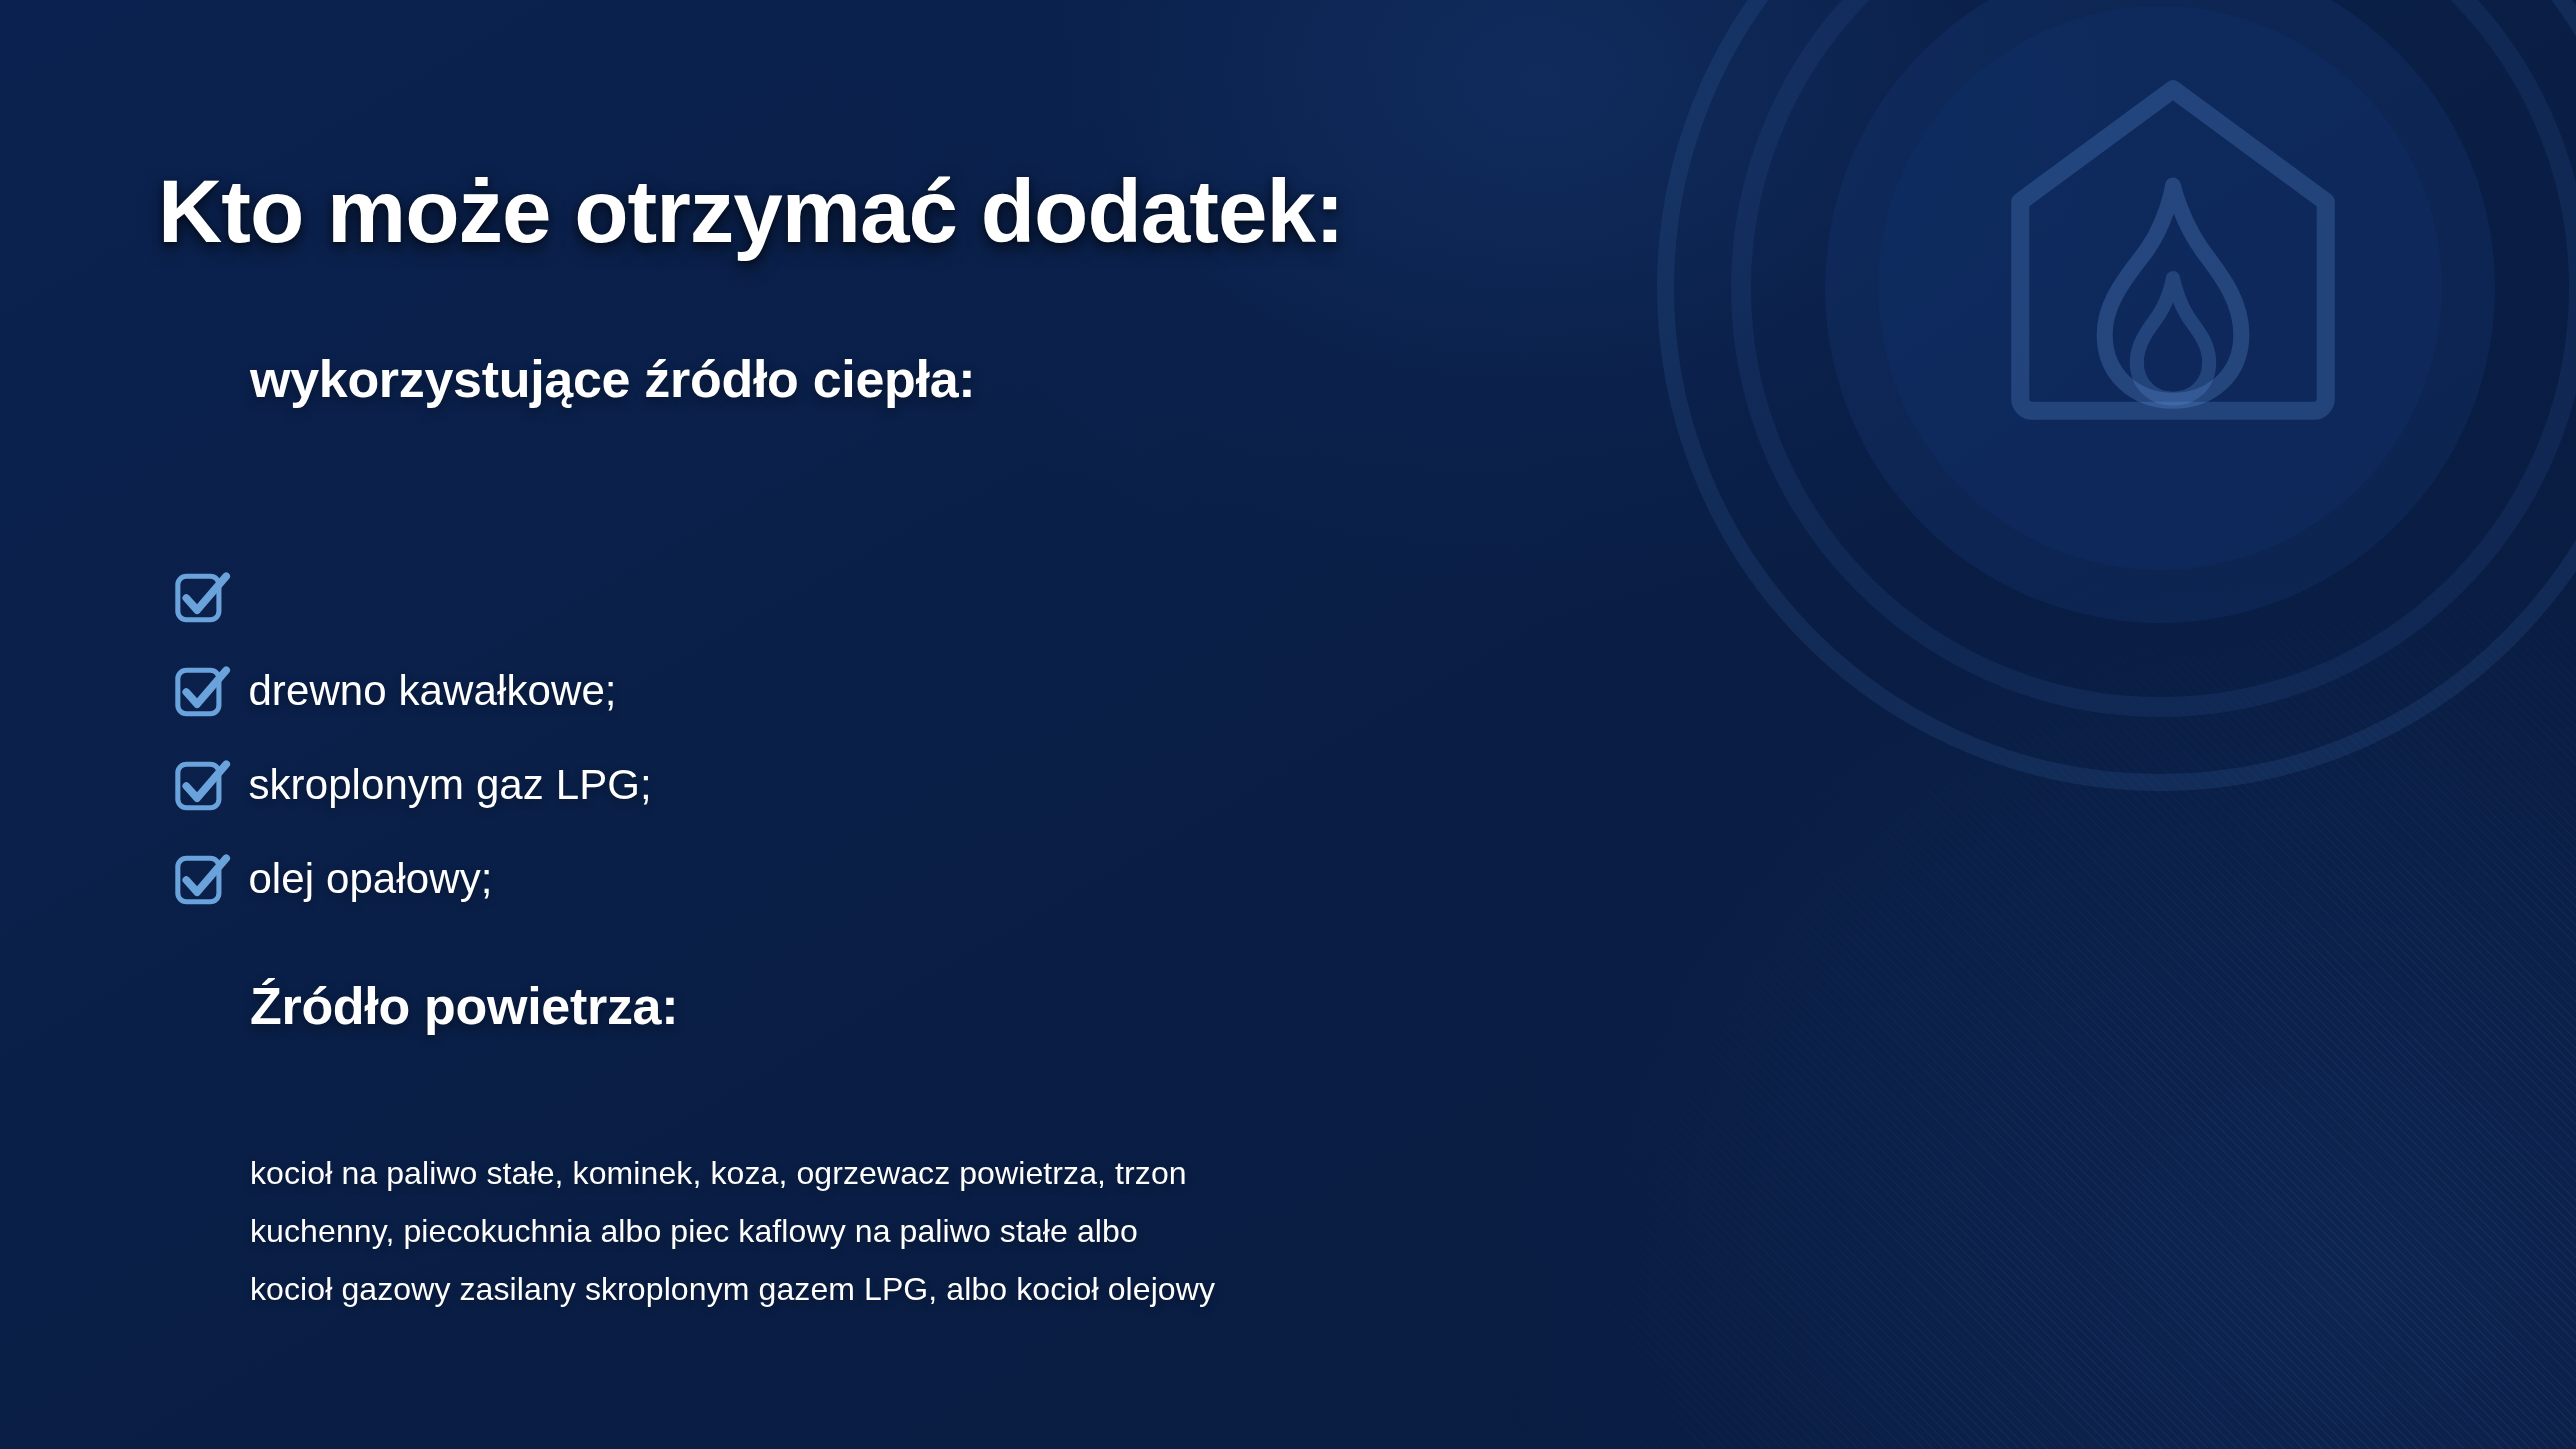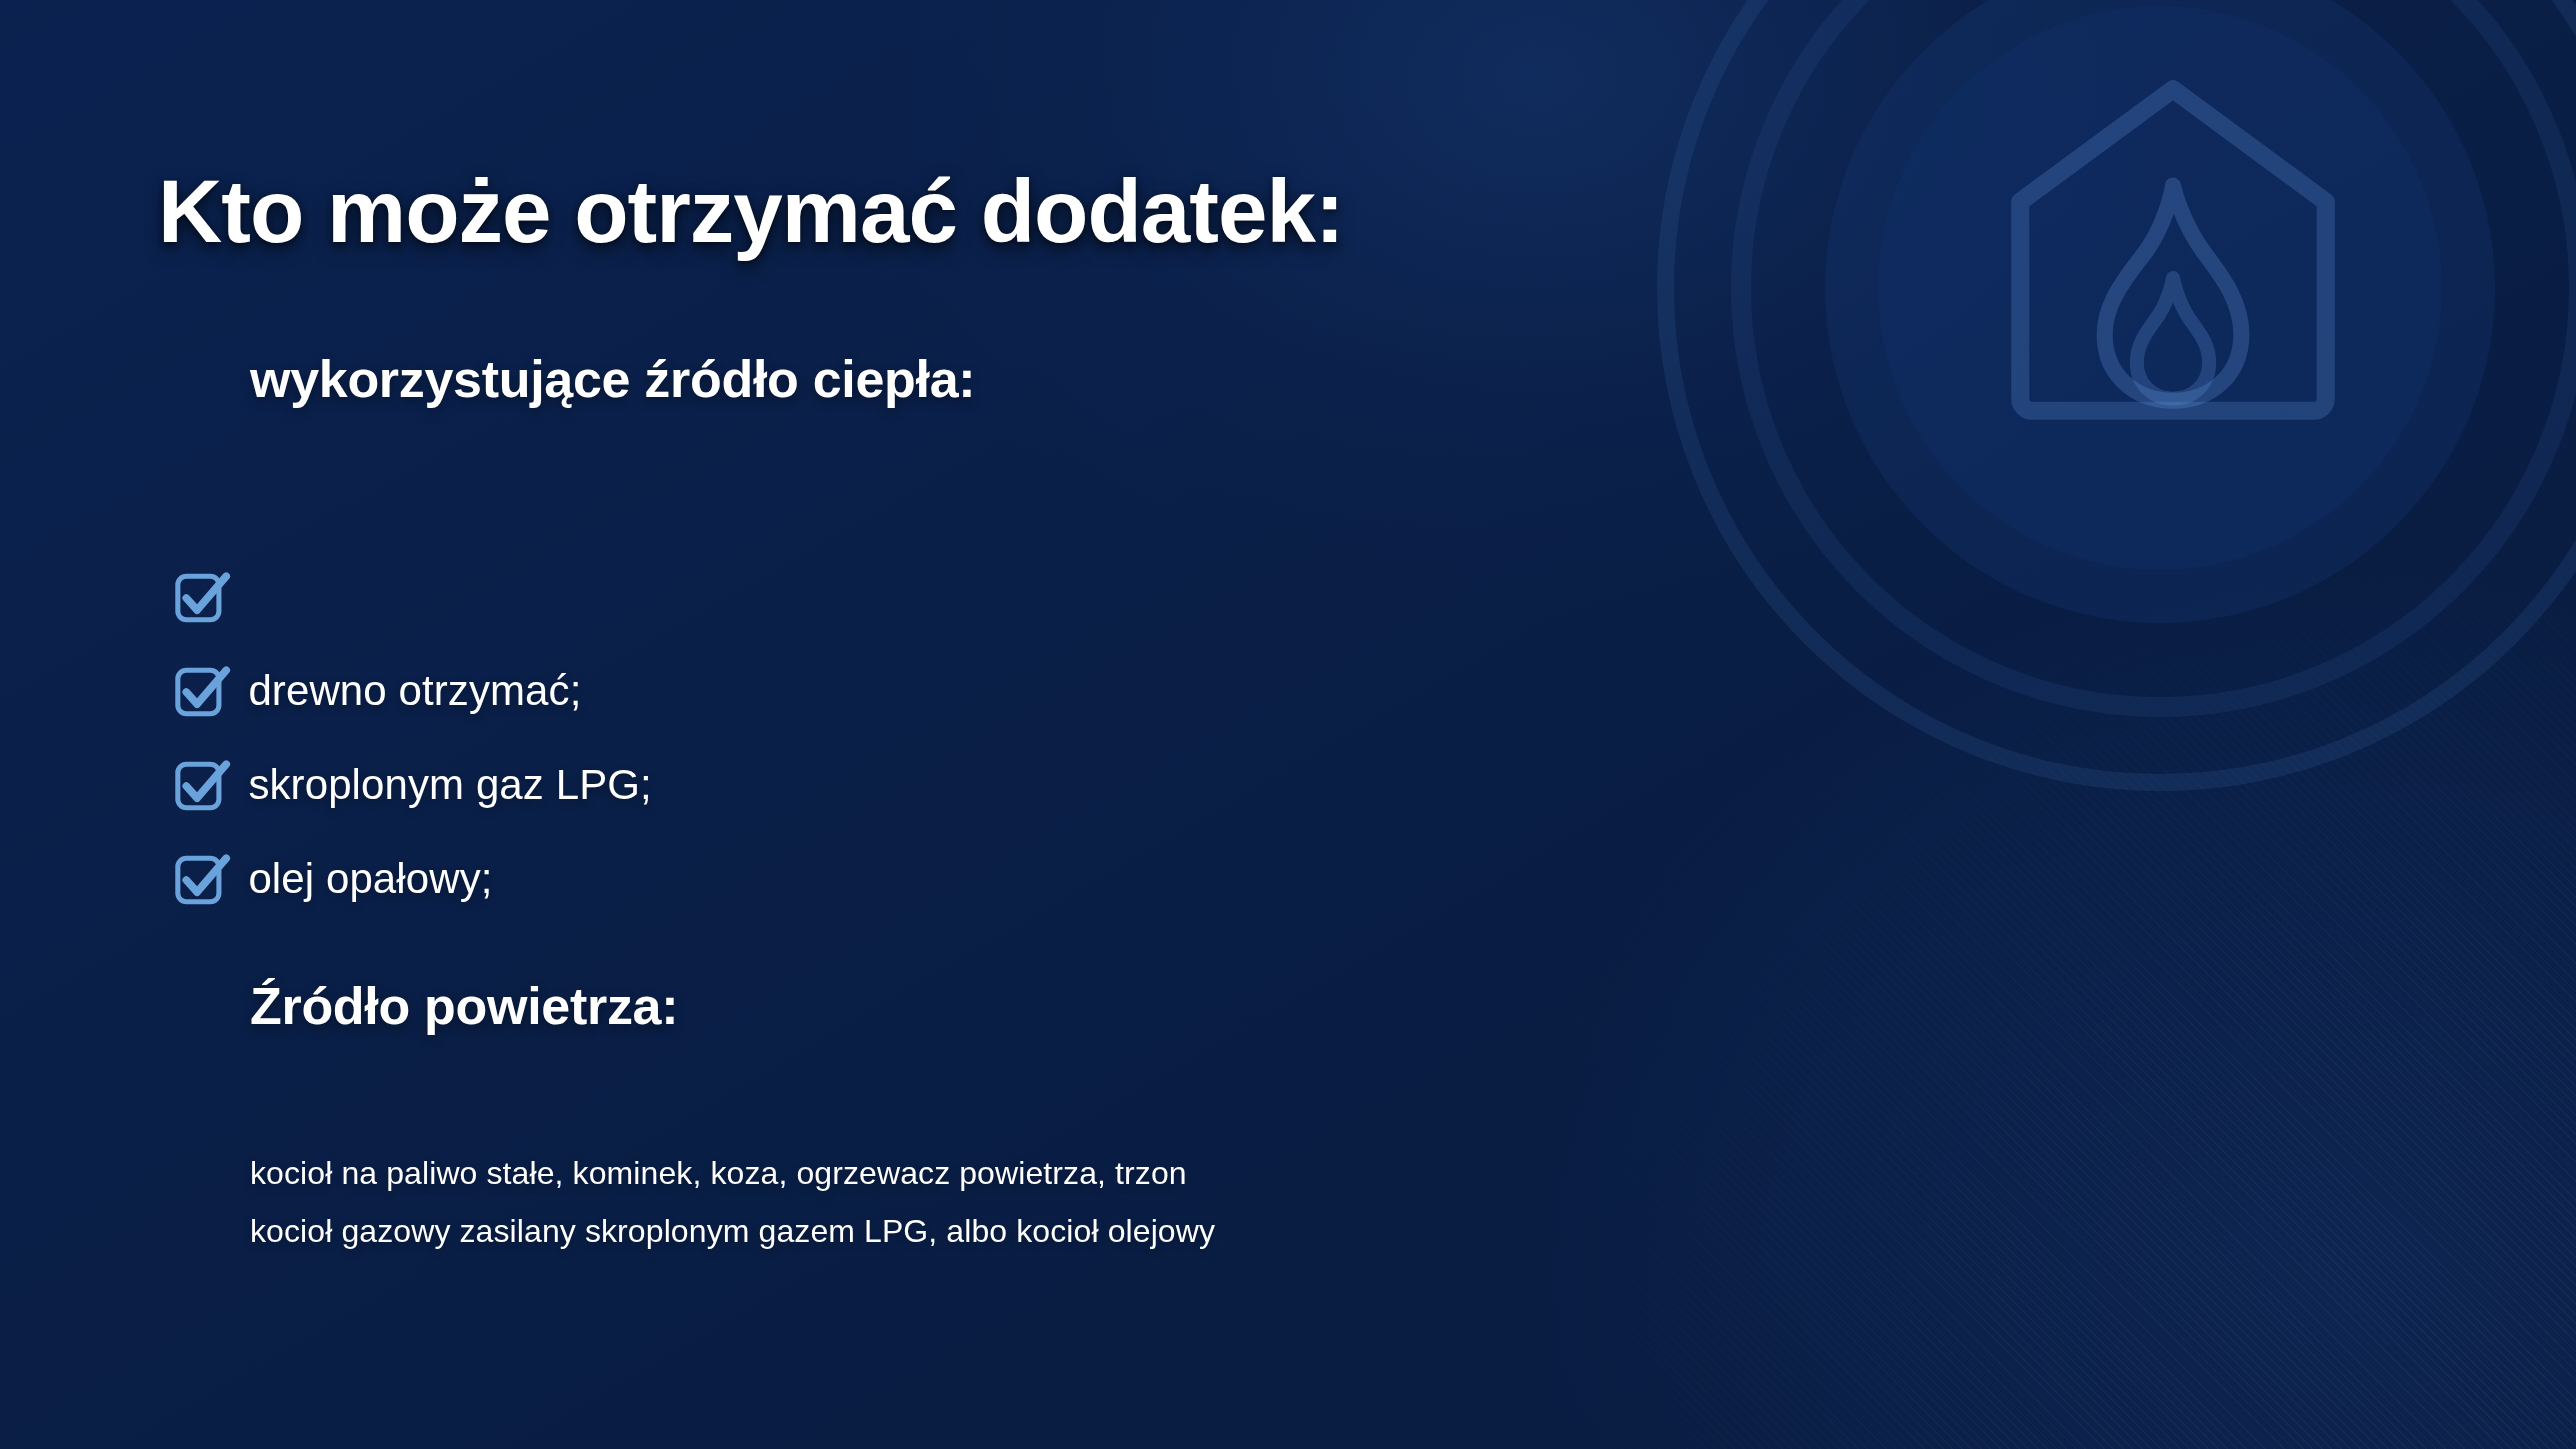--- a/index.html
+++ b/index.html
@@ -159,21 +159,21 @@
           <rect x="4" y="6" width="34" height="36" rx="7" stroke="#6aa3dc" stroke-width="4.2" fill="none"></rect>
           <path d="M11 24 L20 34 L44 6" stroke="#6aa3dc" stroke-width="6.4" stroke-linecap="round" stroke-linejoin="round" fill="none"></path>
         </svg>
       </li>
 
       <li class="check-item">
         <svg class="cbox" viewBox="0 0 48 48" fill="none">
           <rect x="4" y="6" width="34" height="36" rx="7" stroke="#6aa3dc" stroke-width="4.2" fill="none"></rect>
           <path d="M11 24 L20 34 L44 6" stroke="#6aa3dc" stroke-width="6.4" stroke-linecap="round" stroke-linejoin="round" fill="none"></path>
         </svg>
-        <span class="check-label">drewno otrzymać;</span>
+        <span class="check-label">drewno kawałkowe;</span>
       </li>
 
       <li class="check-item">
         <svg class="cbox" viewBox="0 0 48 48" fill="none">
           <rect x="4" y="6" width="34" height="36" rx="7" stroke="#6aa3dc" stroke-width="4.2" fill="none"></rect>
           <path d="M11 24 L20 34 L44 6" stroke="#6aa3dc" stroke-width="6.4" stroke-linecap="round" stroke-linejoin="round" fill="none"></path>
         </svg>
         <span class="check-label">skroplonym gaz LPG;</span>
       </li>
 
@@ -184,18 +184,19 @@
         </svg>
         <span class="check-label">olej opałowy;</span>
       </li>
 
     </ul>
 
     <h2 class="section-head">Źródło powietrza:</h2>
 
     <div class="body-copy">
       <span class="l">kocioł na paliwo stałe, kominek, koza, ogrzewacz powietrza, trzon</span>
+      <span class="l">kuchenny, piecokuchnia albo piec kaflowy na paliwo stałe albo</span>
       <span class="l">kocioł gazowy zasilany skroplonym gazem LPG, albo kocioł olejowy</span>
     </div>
 
   </div>
 </div>
 
 
 </body></html>

